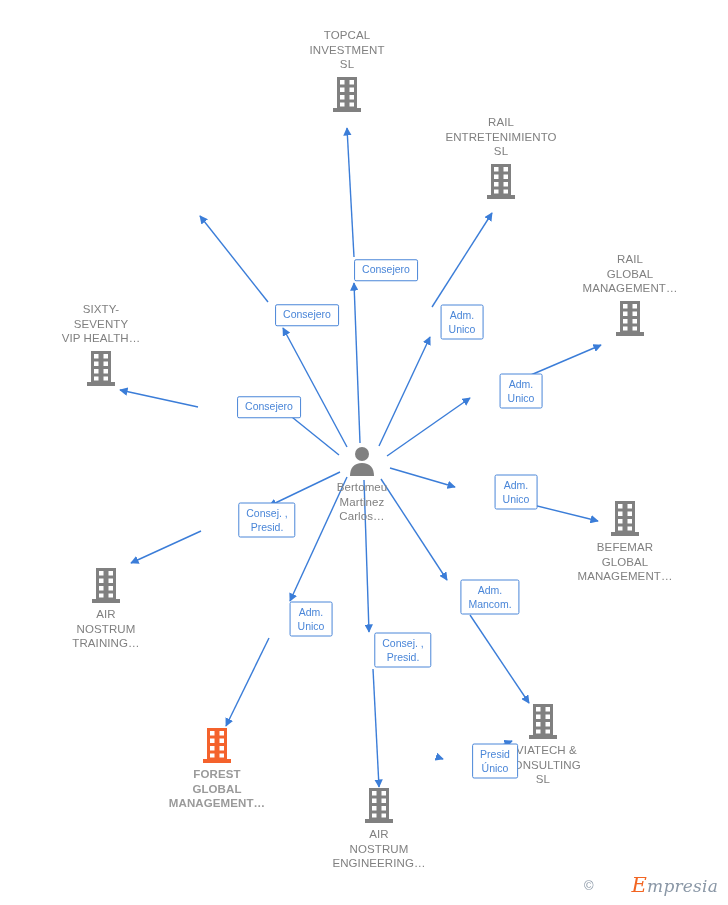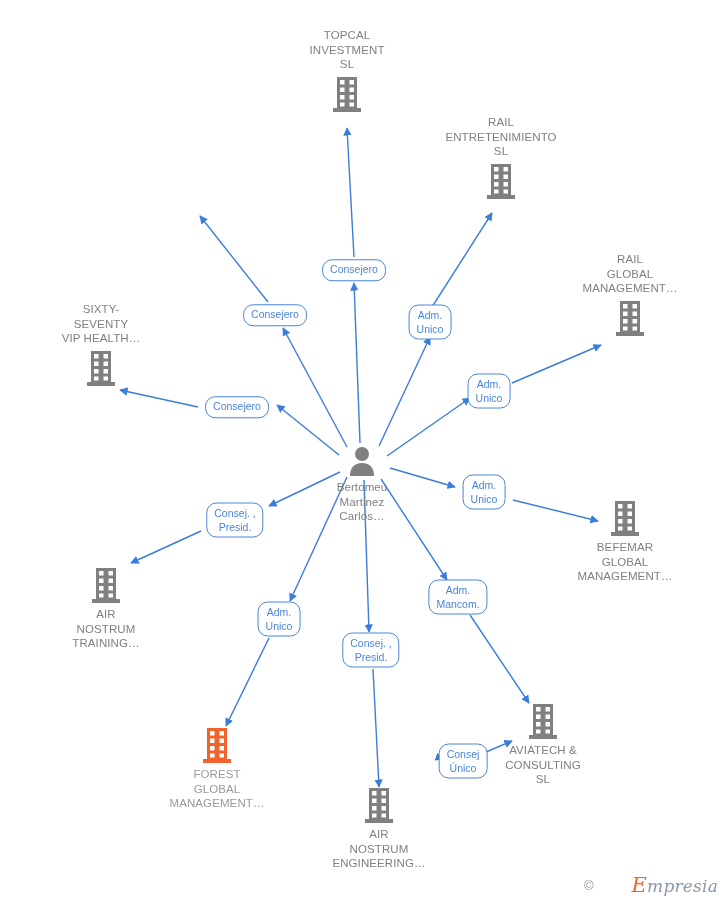--- a/index.html
+++ b/index.html
@@ -49,30 +49,31 @@
   }
   .node-icon svg {
     display: block;
   }
   .gap-top { margin-bottom: 3px; }
   .gap-bot { margin-top: 3px; }
 
   .edge-label {
     position: absolute;
     border: 1.3px solid #4a86d8;
-    border-radius: 10px;
+    border-radius: 2px;
     background: #ffffff;
     color: #4a86d8;
     font-size: 10.5px;
     line-height: 13.5px;
     padding: 3px 7px;
     text-align: center;
     white-space: pre-line;
     transform: translate(-50%, -50%);
     box-sizing: border-box;
+    margin-left: 32px;
   }
   #watermark {
     position: absolute;
     right: 10px;
     bottom: 8px;
     display: flex;
     align-items: center;
     gap: 4px;
     font-size: 17px;
   }
@@ -317,21 +318,21 @@
             <rect x="19.5" y="27.5" width="4.5" height="4"></rect>
           </g>
         </g>
       </svg>
     </span>
     <span class="node-label gap-bot">AVIATECH &amp;
 CONSULTING
 SL</span>
   </div>
 
-  <div class="node orange" style="left:217px; top:726px;">
+  <div class="node orange" style="left:217px; top:726px;font-weight:bold;">
     <span class="node-icon">
       <svg width="34" height="38" viewBox="0 0 34 38">
         <g fill="#f4622c">
           <rect x="7" y="2" width="20" height="32"></rect>
           <rect x="3" y="33" width="28" height="4"></rect>
           <g fill="#ffffff">
             <rect x="10" y="5" width="4.5" height="4.5"></rect>
             <rect x="19.5" y="5" width="4.5" height="4.5"></rect>
             <rect x="10" y="12.5" width="4.5" height="4.5"></rect>
             <rect x="19.5" y="12.5" width="4.5" height="4.5"></rect>
@@ -392,21 +393,21 @@
 
   <div class="edge-label" style="left:458px; top:597px;">Adm.
 Mancom.</div>
 
   <div class="edge-label" style="left:279px; top:619px;">Adm.
 Unico</div>
 
   <div class="edge-label" style="left:371px; top:650px;">Consej. ,
 Presid.</div>
 
-  <div class="edge-label" style="left:463px; top:761px;">Consej
+  <div class="edge-label" style="left:463px; top:761px;">Presid
 Único</div>
 
   <div id="watermark">
     <span class="wm-c">©</span>
     <span class="wm-text"><span class="wm-e">E</span><span>mpresia</span></span>
   </div>
 
 </div>
 
 </body></html>

